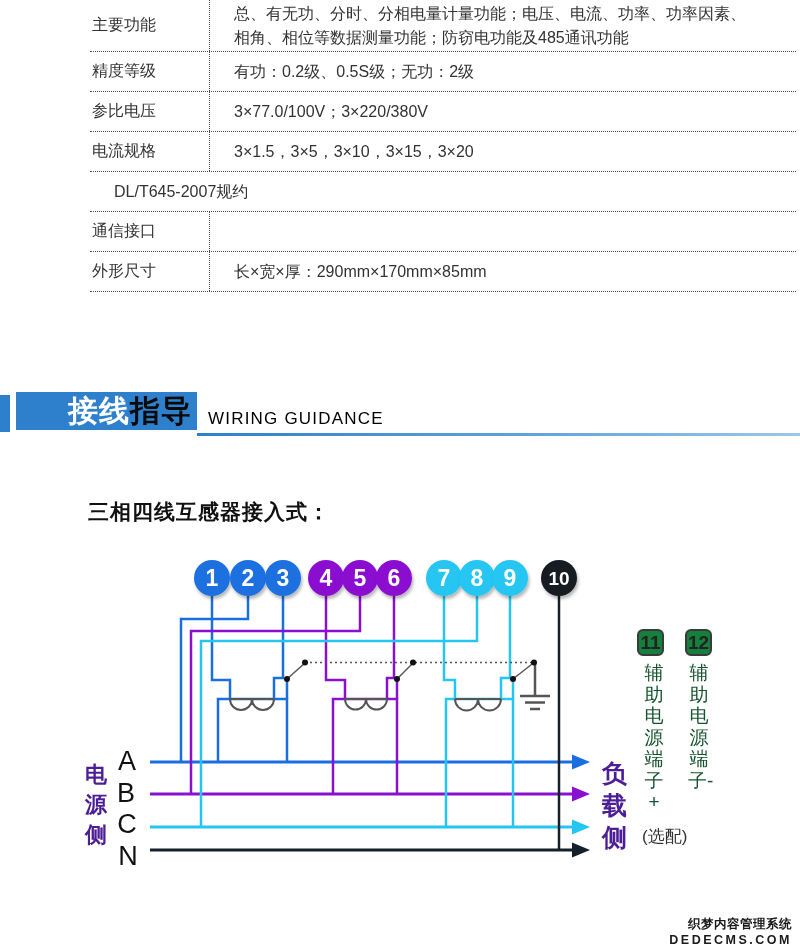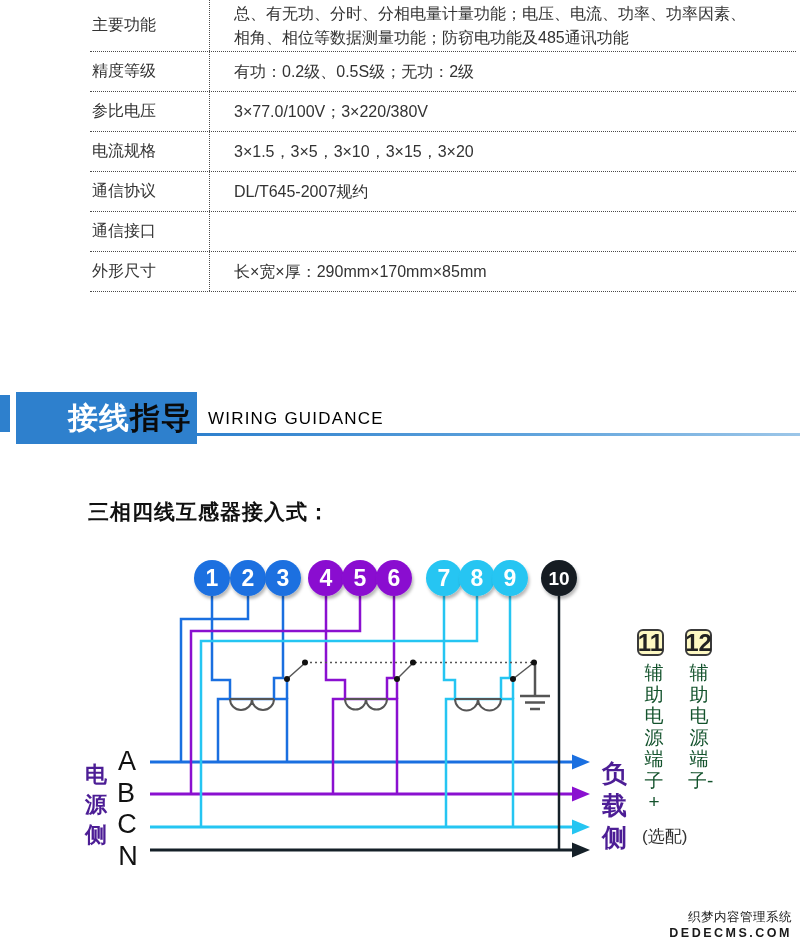--- a/index.html
+++ b/index.html
@@ -11,21 +11,21 @@
   .spec-row { display:flex; border-bottom:1px dotted #4a4a4a; align-items:center; height:40px; }
   .spec-row.tall { height:52px; }
   .spec-label { width:120px; border-right:1px dotted #4a4a4a; align-self:stretch;
                 display:flex; align-items:center; padding-left:2px;
                 font-size:16px; color:#333;text-align:center; }
   .spec-value { flex:1; padding-left:24px; font-size:16px; color:#333;
                 line-height:24px; white-space:pre-line; }
 
   
   .accent-bar { position:absolute; left:0; top:395px; width:10px; height:37px; }
-  .banner-box { position:absolute; left:16px; top:392px; width:181px; height:52px;
+  .banner-box { position:absolute; left:16px; top:392px; width:181px; height:38px;
                 display:flex; align-items:center; justify-content:flex-end; padding-right:5px;
                 font-size:30px; font-weight:bold; letter-spacing:1px; }
   .banner-box .zh1 { color:#fff; }
   .banner-box .zh2 { color:#0a0a0a; }
   .banner-en { position:absolute; left:208px; top:409px; font-size:17px; color:#000000;
                letter-spacing:1.2px; }
   .banner-line { position:absolute; left:197px; top:433px; width:603px; height:3px;
                  background:linear-gradient(90deg,#2e80cd 0%,#5fa3dc 55%,#9cc6e8 100%); }
 
   
@@ -33,30 +33,30 @@
                    color:#111; letter-spacing:1px; }
   svg.wiring { position:absolute; left:0; top:0; width:800px; height:947px; }
   .tnum { fill:#fff; font-weight:bold; font-size:23px; text-anchor:middle; }
   .tnum.small { font-size:19px; }
   .plabel { font-size:27px; fill:#111; text-anchor:middle; }
 
   .vtext { position:absolute; word-break:break-all; text-align:center; color:#4c1d95; }
   .src-side { left:84px; top:760px; width:24px; font-size:22px; font-weight:bold; line-height:30px; }
   .load-side { left:601px; top:757px; width:27px; font-size:25px; font-weight:bold; line-height:32px; }
   .aux-box { position:absolute; top:629px; width:27px; height:27px; border:2px solid #3a3a3a;
-             border-radius:6px; background:#fef9c3; display:flex; align-items:center; justify-content:center;
-             font-size:24px; font-weight:bold; color:#222; }
+             border-radius:6px; background:#15803d; display:flex; align-items:center; justify-content:center;
+             font-size:19px; font-weight:bold; color:#222; }
   .aux-cap { top:662px; width:22px; font-size:19px; line-height:21.5px; color:#14532d; }
   .optional-note { position:absolute; left:642px; top:825px; font-size:17px; color:#333; }
 
   
   .watermark { position:absolute; right:8px; top:909px; text-align:right; color:#1a1a1a;
                text-shadow:1px 0 0 #fff,-1px 0 0 #fff,0 1px 0 #fff,0 -1px 0 #fff,
                            1px 1px 0 #fff,-1px -1px 0 #fff; }
-  .watermark .w1 { font-size:12.5px; font-weight:normal; letter-spacing:0.5px; }
+  .watermark .w1 { font-size:12.5px; font-weight:bold; letter-spacing:0.5px;margin-top:7px; }
   .watermark .w2 { font-size:12.5px; font-weight:bold; letter-spacing:2.5px; }
 </style>
 </head>
 <body>
 
 <div class="spec-table">
   <div class="spec-row tall">
     <div class="spec-label">主要功能</div>
     <div class="spec-value">总、有无功、分时、分相电量计量功能；电压、电流、功率、功率因素、
 相角、相位等数据测量功能；防窃电功能及485通讯功能</div>
@@ -67,21 +67,20 @@
   </div>
   <div class="spec-row">
     <div class="spec-label">参比电压</div>
     <div class="spec-value">3×77.0/100V；3×220/380V</div>
   </div>
   <div class="spec-row">
     <div class="spec-label">电流规格</div>
     <div class="spec-value">3×1.5，3×5，3×10，3×15，3×20</div>
   </div>
   <div class="spec-row">
-    <div class="spec-label">通信协议</div>
     <div class="spec-value">DL/T645-2007规约</div>
   </div>
   <div class="spec-row">
     <div class="spec-label">通信接口</div>
   </div>
   <div class="spec-row">
     <div class="spec-label">外形尺寸</div>
     <div class="spec-value">长×宽×厚：290mm×170mm×85mm</div>
   </div>
 </div>

